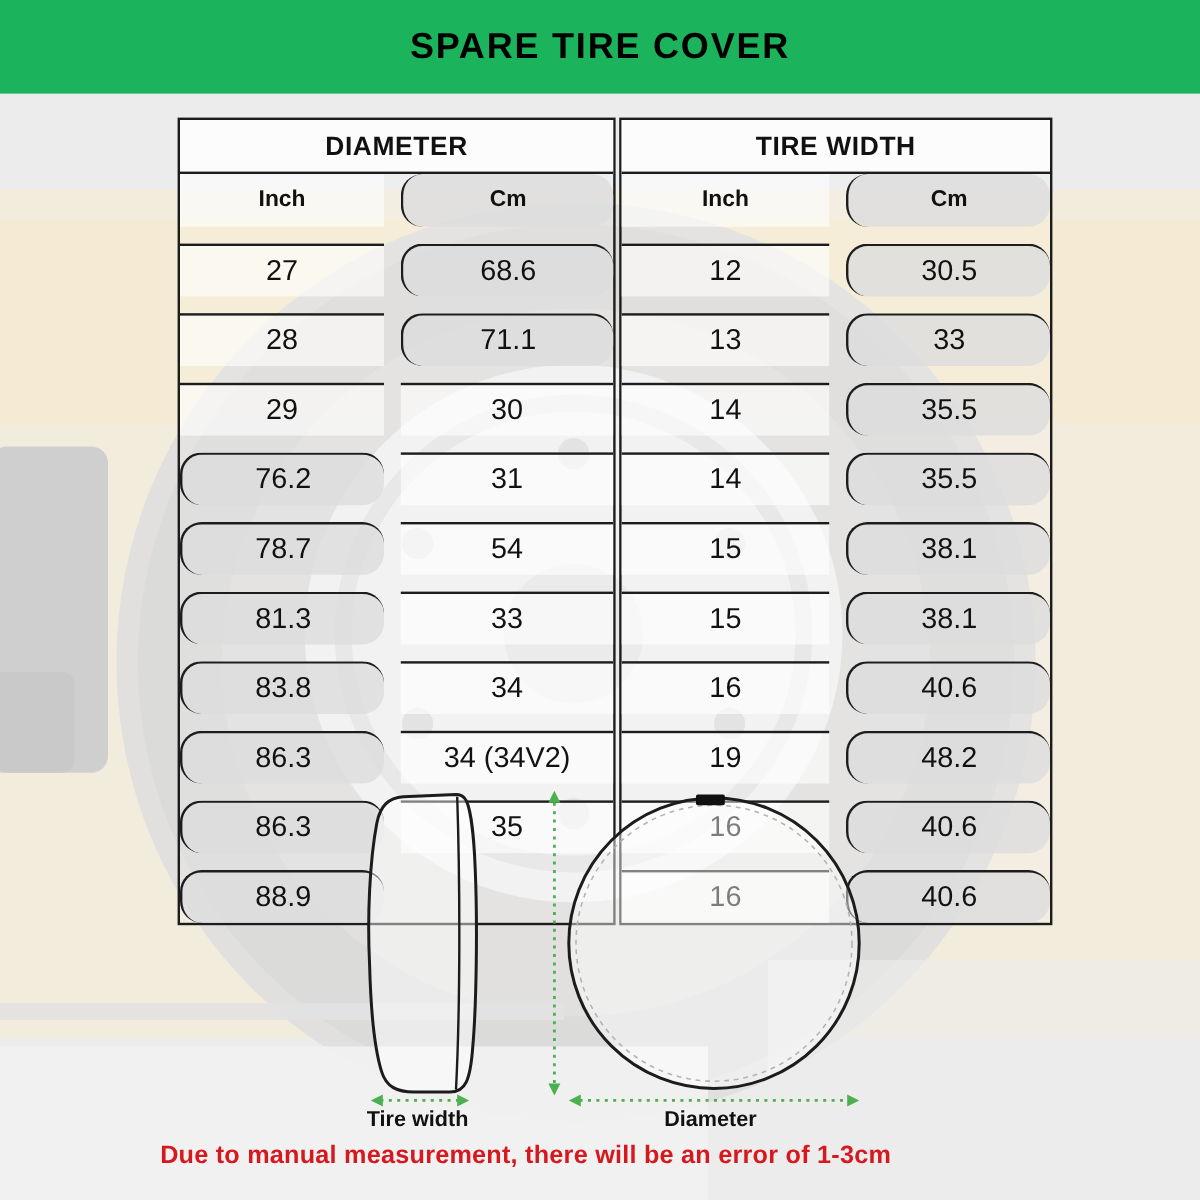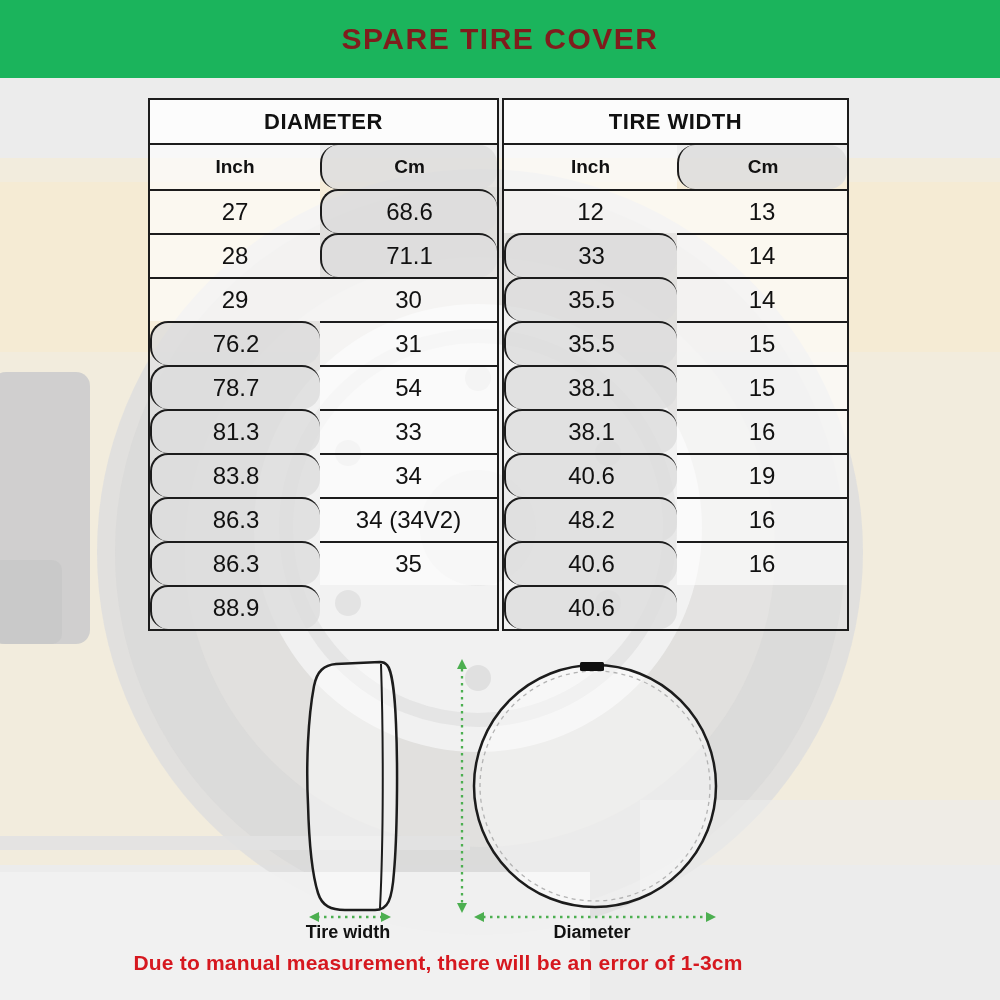--- a/index.html
+++ b/index.html
@@ -19,35 +19,35 @@
   }
   
   .bg-photo{position:absolute;left:0;top:0;width:1000px;height:1000px;z-index:0;}
   
   .banner{
     position:absolute;left:0;top:0;width:1000px;height:78px;
     background:var(--banner-green);
     display:flex;align-items:center;justify-content:center;z-index:3;
   }
   .banner-title{
-    color:#7f1d1d;font-size:30px;font-weight:800;letter-spacing:1.5px;
+    color:#000000;font-size:30px;font-weight:800;letter-spacing:1.5px;
   }
   
   .table-wrap{
     position:absolute;left:148px;top:98px;z-index:2;
     display:flex;gap:3px;
   }
   .half{border:2px solid var(--line-dark);background:rgba(255,255,255,0.12);}
   .group-header{
     height:45px;border-bottom:2px solid var(--line-dark);
     display:flex;align-items:center;justify-content:center;
     background:rgba(253,253,253,0.9);
     font-size:22px;font-weight:800;letter-spacing:0.5px;color:#111;
   }
-  .half-body{display:grid;grid-auto-rows:44px;}
+  .half-body{display:grid;grid-auto-rows:44px;gap:14px;}
   .cell{
     display:flex;align-items:center;justify-content:center;
     font-size:24px;color:#111;
     border-top:2px solid var(--line-dark);
   }
   .cell.sub{border-top:none;font-weight:700;font-size:19px;}
   .cell.cm-col{border-left:2px solid var(--line-dark);background:rgba(221,221,221,0.82);border-radius:18px;}
   .cell.inch-col{background:rgba(255,255,255,0.6);}
   
   .diagram-svg{position:absolute;left:0;top:0;width:1000px;height:1000px;z-index:2;pointer-events:none;}
@@ -131,20 +131,21 @@
         <div class="cell data inch-col">35</div>
         <div class="cell data cm-col">88.9</div>
       </div>
   </div>
   <div class="half">
     <div class="group-header">TIRE WIDTH</div>
     <div class="half-body" style="grid-template-columns:173px 170px;">
         <div class="cell sub inch-col">Inch</div>
         <div class="cell sub cm-col">Cm</div>
         <div class="cell data inch-col">12</div>
+        <div class="cell data cm-col">30.5</div>
         <div class="cell data inch-col">13</div>
         <div class="cell data cm-col">33</div>
         <div class="cell data inch-col">14</div>
         <div class="cell data cm-col">35.5</div>
         <div class="cell data inch-col">14</div>
         <div class="cell data cm-col">35.5</div>
         <div class="cell data inch-col">15</div>
         <div class="cell data cm-col">38.1</div>
         <div class="cell data inch-col">15</div>
         <div class="cell data cm-col">38.1</div>

